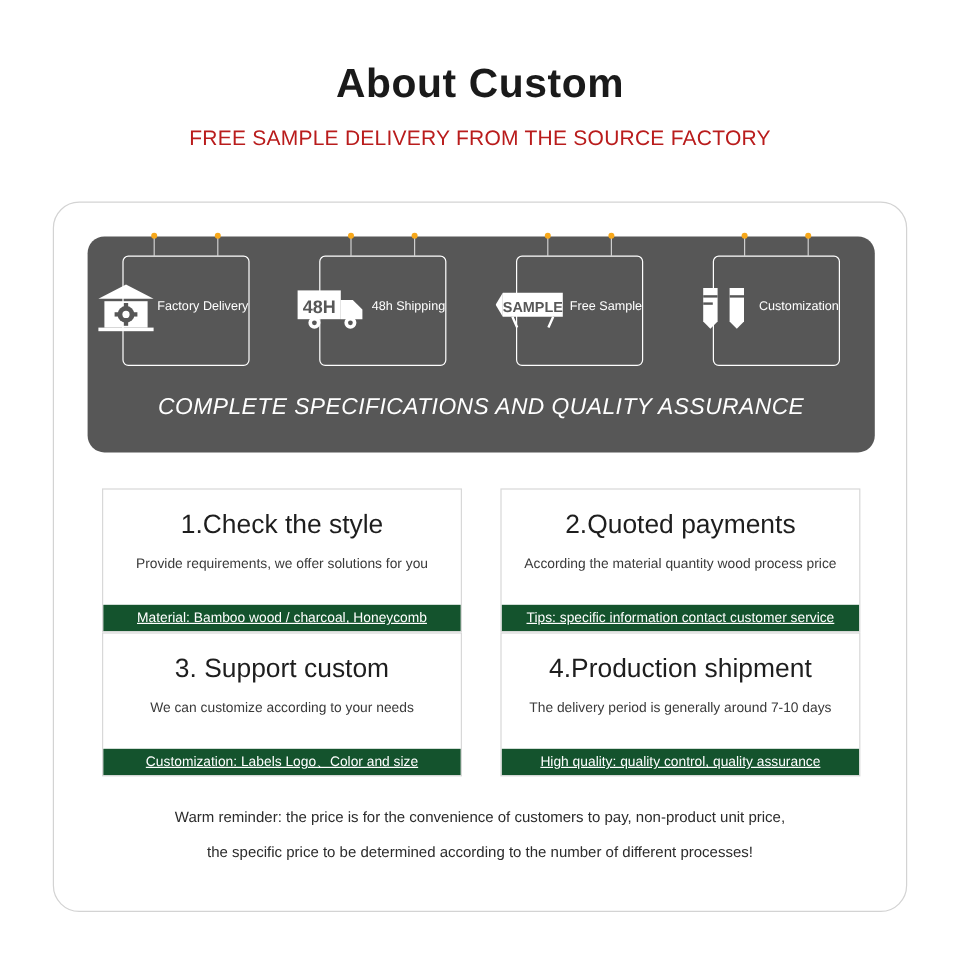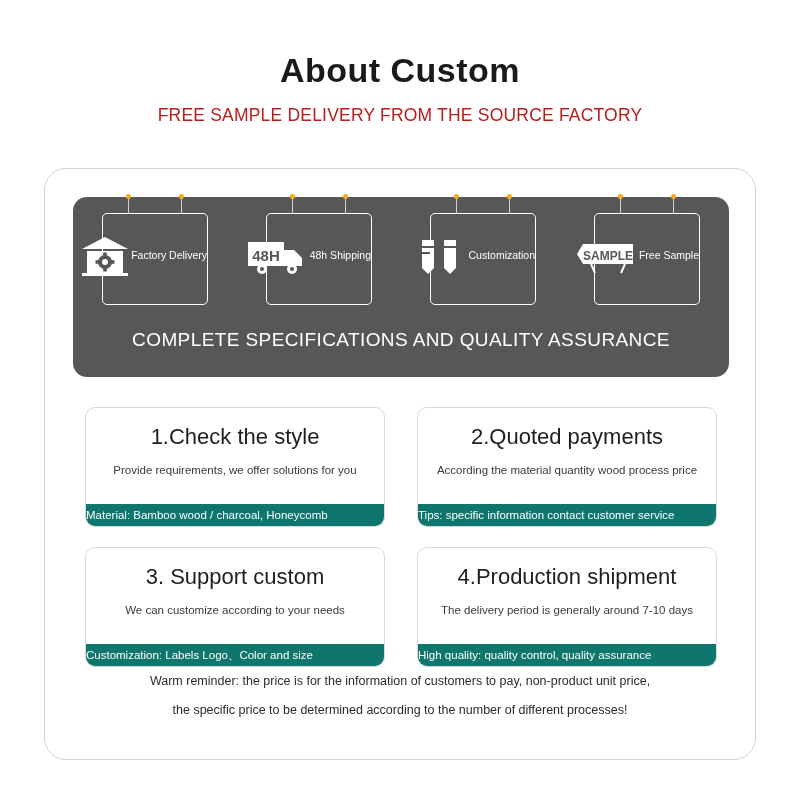--- a/index.html
+++ b/index.html
@@ -133,39 +133,39 @@
   }
   .banner-text {
     position: absolute;
     left: 0;
     bottom: 26px;
     width: 100%;
     text-align: center;
     color: #ffffff;
     font-size: 19px;
     letter-spacing: 0.4px;
+    font-style: italic;
   }
 
   
   .steps {
     position: absolute;
     left: 40px;
     top: 238px;
     width: 632px;
     display: flex;
     flex-wrap: wrap;
     justify-content: space-between;
   }
   .step {
     width: 300px;
     height: 120px;
     box-sizing: border-box;
     border: 1.5px solid #d8d8d8;
-    border-radius: 10px;
-    margin-bottom: 20px;
+    border-radius: 0;
     position: relative;
     background: #fff;
     overflow: hidden;
   }
   .step-title {
     text-align: center;
     font-size: 22px;
     color: #1e1e1e;
     margin-top: 17px;
     line-height: 1.1;
@@ -175,27 +175,29 @@
     font-size: 11.5px;
     color: #3a3a3a;
     margin-top: 15px;
     line-height: 1.2;
   }
   .step-foot {
     position: absolute;
     left: 0;
     bottom: 0;
     width: 100%;
-    background: #0f766e;
+    background: #14532d;
     color: #ffffff;
     font-size: 11.5px;
     line-height: 22px;
     height: 22px;
+    text-align: center;
     white-space: nowrap;
     overflow: hidden;
+    text-decoration: underline;
   }
 
   
   .note {
     position: absolute;
     left: 0;
     top: 498px;
     width: 100%;
     text-align: center;
     font-size: 12.5px;
@@ -263,50 +265,50 @@
           </div>
         </div>
 
         <div class="badge-wrap">
           <div class="string left"></div>
           <div class="string right"></div>
           <div class="pin left"></div>
           <div class="pin right"></div>
           <div class="badge">
             <div class="badge-icon">
+              <svg width="62" height="44" viewBox="0 0 62 44" aria-hidden="true">
+                <path d="M6 10 h50 v20 h-50 z" fill="#ffffff"></path>
+                <polygon points="6,10 6,30 0,20" fill="#ffffff"></polygon>
+                <text x="31" y="26" font-family="Liberation Sans, sans-serif" font-size="12" font-weight="bold" fill="#575757" text-anchor="middle">SAMPLE</text>
+                <path d="M14 30 l4 9 M48 30 l-4 9" stroke="#ffffff" stroke-width="2" fill="none"></path>
+              </svg>
+            </div>
+            <div class="badge-label">Free Sample</div>
+          </div>
+        </div>
+
+        <div class="badge-wrap">
+          <div class="string left"></div>
+          <div class="string right"></div>
+          <div class="pin left"></div>
+          <div class="pin right"></div>
+          <div class="badge">
+            <div class="badge-icon">
               <svg width="56" height="44" viewBox="0 0 56 44" aria-hidden="true">
                 <polygon points="10,6 22,6 22,34 16,40 10,34" fill="#ffffff"></polygon>
                 <rect x="10" y="12" width="12" height="2" fill="#575757"></rect>
                 <rect x="10" y="18" width="8" height="2" fill="#575757"></rect>
                 <polygon points="32,6 44,6 44,34 38,40 32,34" fill="#ffffff"></polygon>
                 <rect x="32" y="12" width="12" height="2" fill="#575757"></rect>
               </svg>
             </div>
             <div class="badge-label">Customization</div>
           </div>
         </div>
 
-        <div class="badge-wrap">
-          <div class="string left"></div>
-          <div class="string right"></div>
-          <div class="pin left"></div>
-          <div class="pin right"></div>
-          <div class="badge">
-            <div class="badge-icon">
-              <svg width="62" height="44" viewBox="0 0 62 44" aria-hidden="true">
-                <path d="M6 10 h50 v20 h-50 z" fill="#ffffff"></path>
-                <polygon points="6,10 6,30 0,20" fill="#ffffff"></polygon>
-                <text x="31" y="26" font-family="Liberation Sans, sans-serif" font-size="12" font-weight="bold" fill="#575757" text-anchor="middle">SAMPLE</text>
-                <path d="M14 30 l4 9 M48 30 l-4 9" stroke="#ffffff" stroke-width="2" fill="none"></path>
-              </svg>
-            </div>
-            <div class="badge-label">Free Sample</div>
-          </div>
-        </div>
-
       </div>
 
       <div class="banner-text">COMPLETE SPECIFICATIONS AND QUALITY ASSURANCE</div>
     </div>
 
     <div class="steps">
 
       <div class="step">
         <div class="step-title">1.Check the style</div>
         <div class="step-desc">Provide requirements, we offer solutions for you</div>
@@ -327,18 +329,18 @@
 
       <div class="step">
         <div class="step-title">4.Production shipment</div>
         <div class="step-desc">The delivery period is generally around 7-10 days</div>
         <div class="step-foot">High quality: quality control, quality assurance</div>
       </div>
 
     </div>
 
     <div class="note">
-      <div>Warm reminder: the price is for the information of customers to pay, non-product unit price,</div>
+      <div>Warm reminder: the price is for the convenience of customers to pay, non-product unit price,</div>
       <div>the specific price to be determined according to the number of different processes!</div>
     </div>
 
   </div>
 </div>
 
 </body></html>

